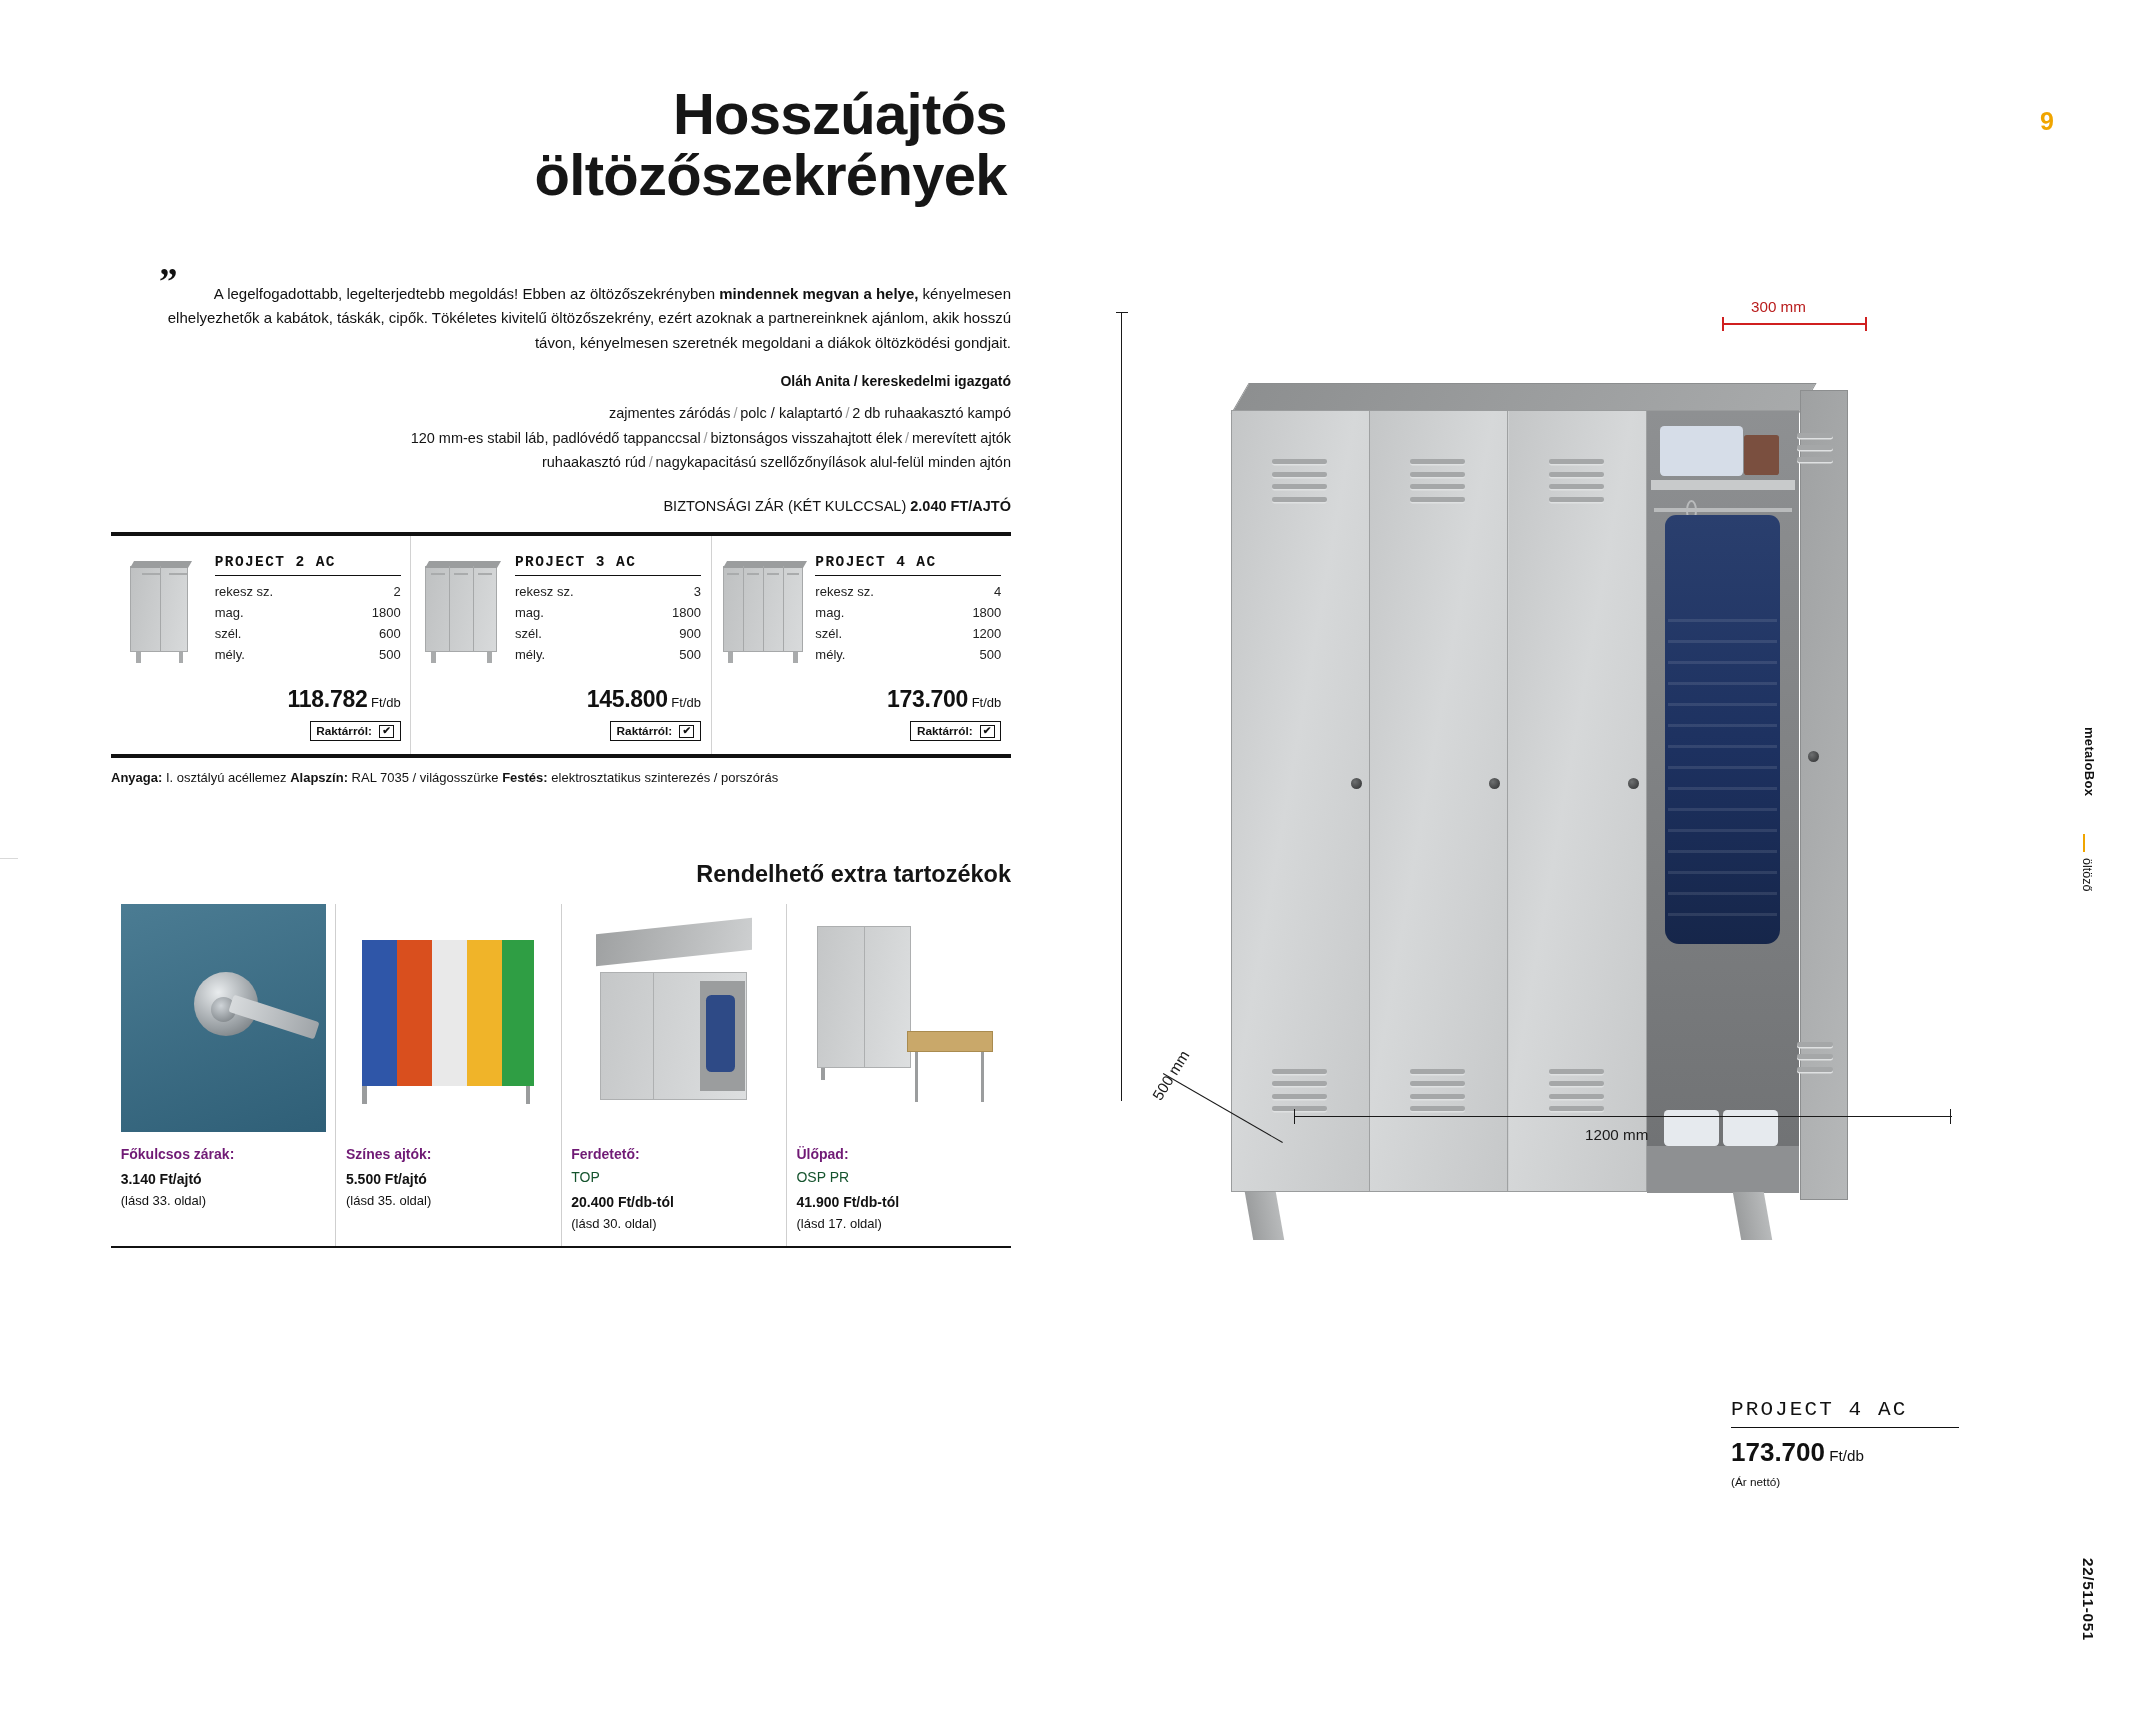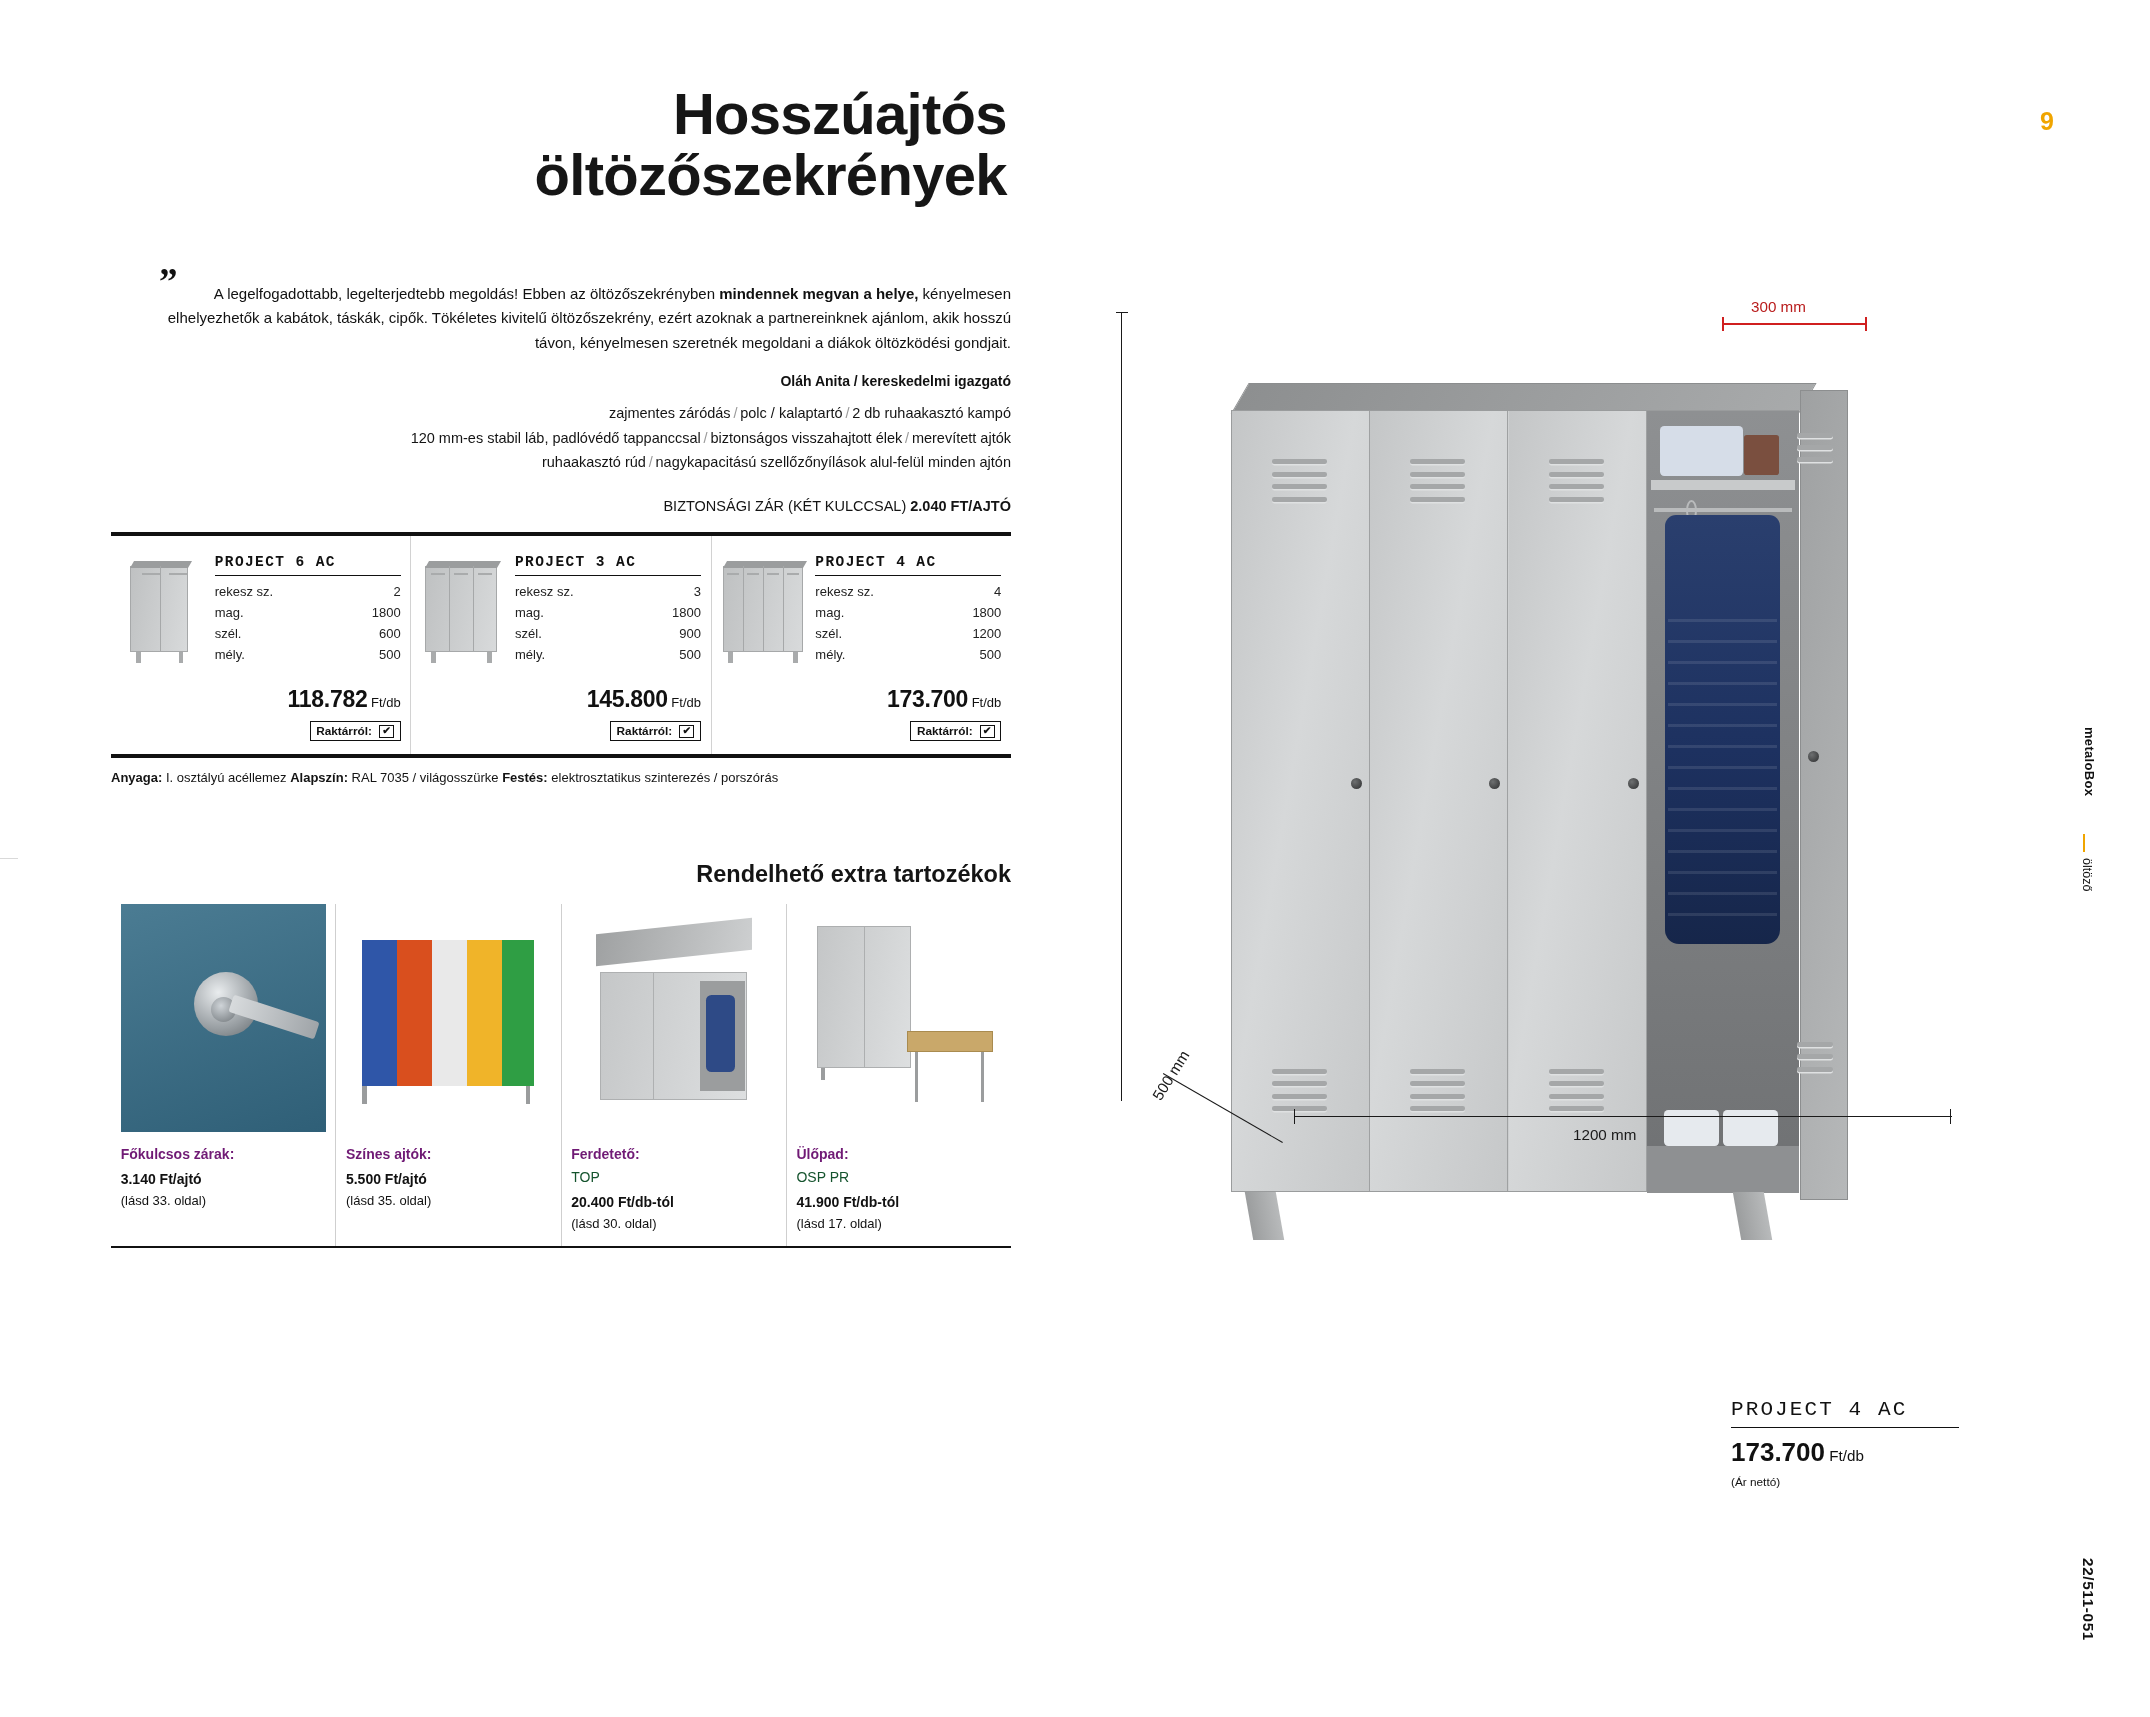--- a/index.html
+++ b/index.html
@@ -386,21 +386,21 @@
           <div class="prod-img">
             <div style="position:absolute;left:9.7px;top:12.5px;width:58px;height:86px;background:linear-gradient(100deg,#bfc1c2,#d8dadb);border:0.7px solid #a6a8a9;"></div>
             <div style="position:absolute;left:9.7px;top:7px;width:58px;height:7px;background:#9b9d9e;transform:skewX(-30deg);transform-origin:bottom left;"></div>
             <div style="position:absolute;left:39px;top:12.5px;width:0.7px;height:86px;background:#a6a8a9;"></div>
             <div style="position:absolute;left:21px;top:19.4px;width:18px;height:2.1px;background:#a9abac;"></div>
             <div style="position:absolute;left:48px;top:19.4px;width:18px;height:2.1px;background:#a9abac;"></div>
             <div style="position:absolute;left:15.2px;top:98px;width:4.8px;height:11px;background:#a9abac;"></div>
             <div style="position:absolute;left:58px;top:98px;width:4.8px;height:11px;background:#a9abac;"></div>
           </div>
           <div class="prod-table">
-            <div class="prod-name">PROJECT  6  AC</div>
+            <div class="prod-name">PROJECT  2  AC</div>
             <div class="spec-row">
                 <span class="l">rekesz sz.</span>
                 <span class="v">2</span>
               </div>
             <div class="spec-row">
                 <span class="l">mag.</span>
                 <span class="v">1800</span>
               </div>
             <div class="spec-row">
                 <span class="l">szél.</span>
@@ -662,21 +662,21 @@
     </div>
 
     <div class="dim-red" style="left:601px;top:25px;width:145px;height:2.1px;"></div>
     <div class="dim-red" style="left:601px;top:19.4px;width:2.1px;height:14px;"></div>
     <div class="dim-red" style="left:744px;top:19.4px;width:2.1px;height:14px;"></div>
     <div class="dim-label red" style="left:630px;top:0px;font-size:15.2px;">300 mm</div>
 
     <div class="dim-line" style="left:173px;top:818px;width:658px;height:1.4px;"></div>
     <div class="dim-line" style="left:173px;top:811px;width:1.4px;height:15.2px;"></div>
     <div class="dim-line" style="left:829px;top:811px;width:1.4px;height:15.2px;"></div>
-    <div class="dim-label" style="left:452px;top:828px;font-size:15.2px;">1200 mm</div>
+    <div class="dim-label" style="left:464px;top:828px;font-size:15.2px;">1200 mm</div>
 
     <div class="dim-line" style="left:42px;top:775px;width:138px;height:1.4px;transform:rotate(30deg);transform-origin:left center;"></div>
     <div class="dim-label" style="left:28px;top:796px;font-size:15.2px;transform:rotate(-58deg);transform-origin:left top;">500 mm</div>
   </div>
 
   <div class="final-price">
     <div class="fp-name">PROJECT  4  AC</div>
     <div class="fp-price">
       <span class="big">173.700</span>
       <span>Ft/db</span>

